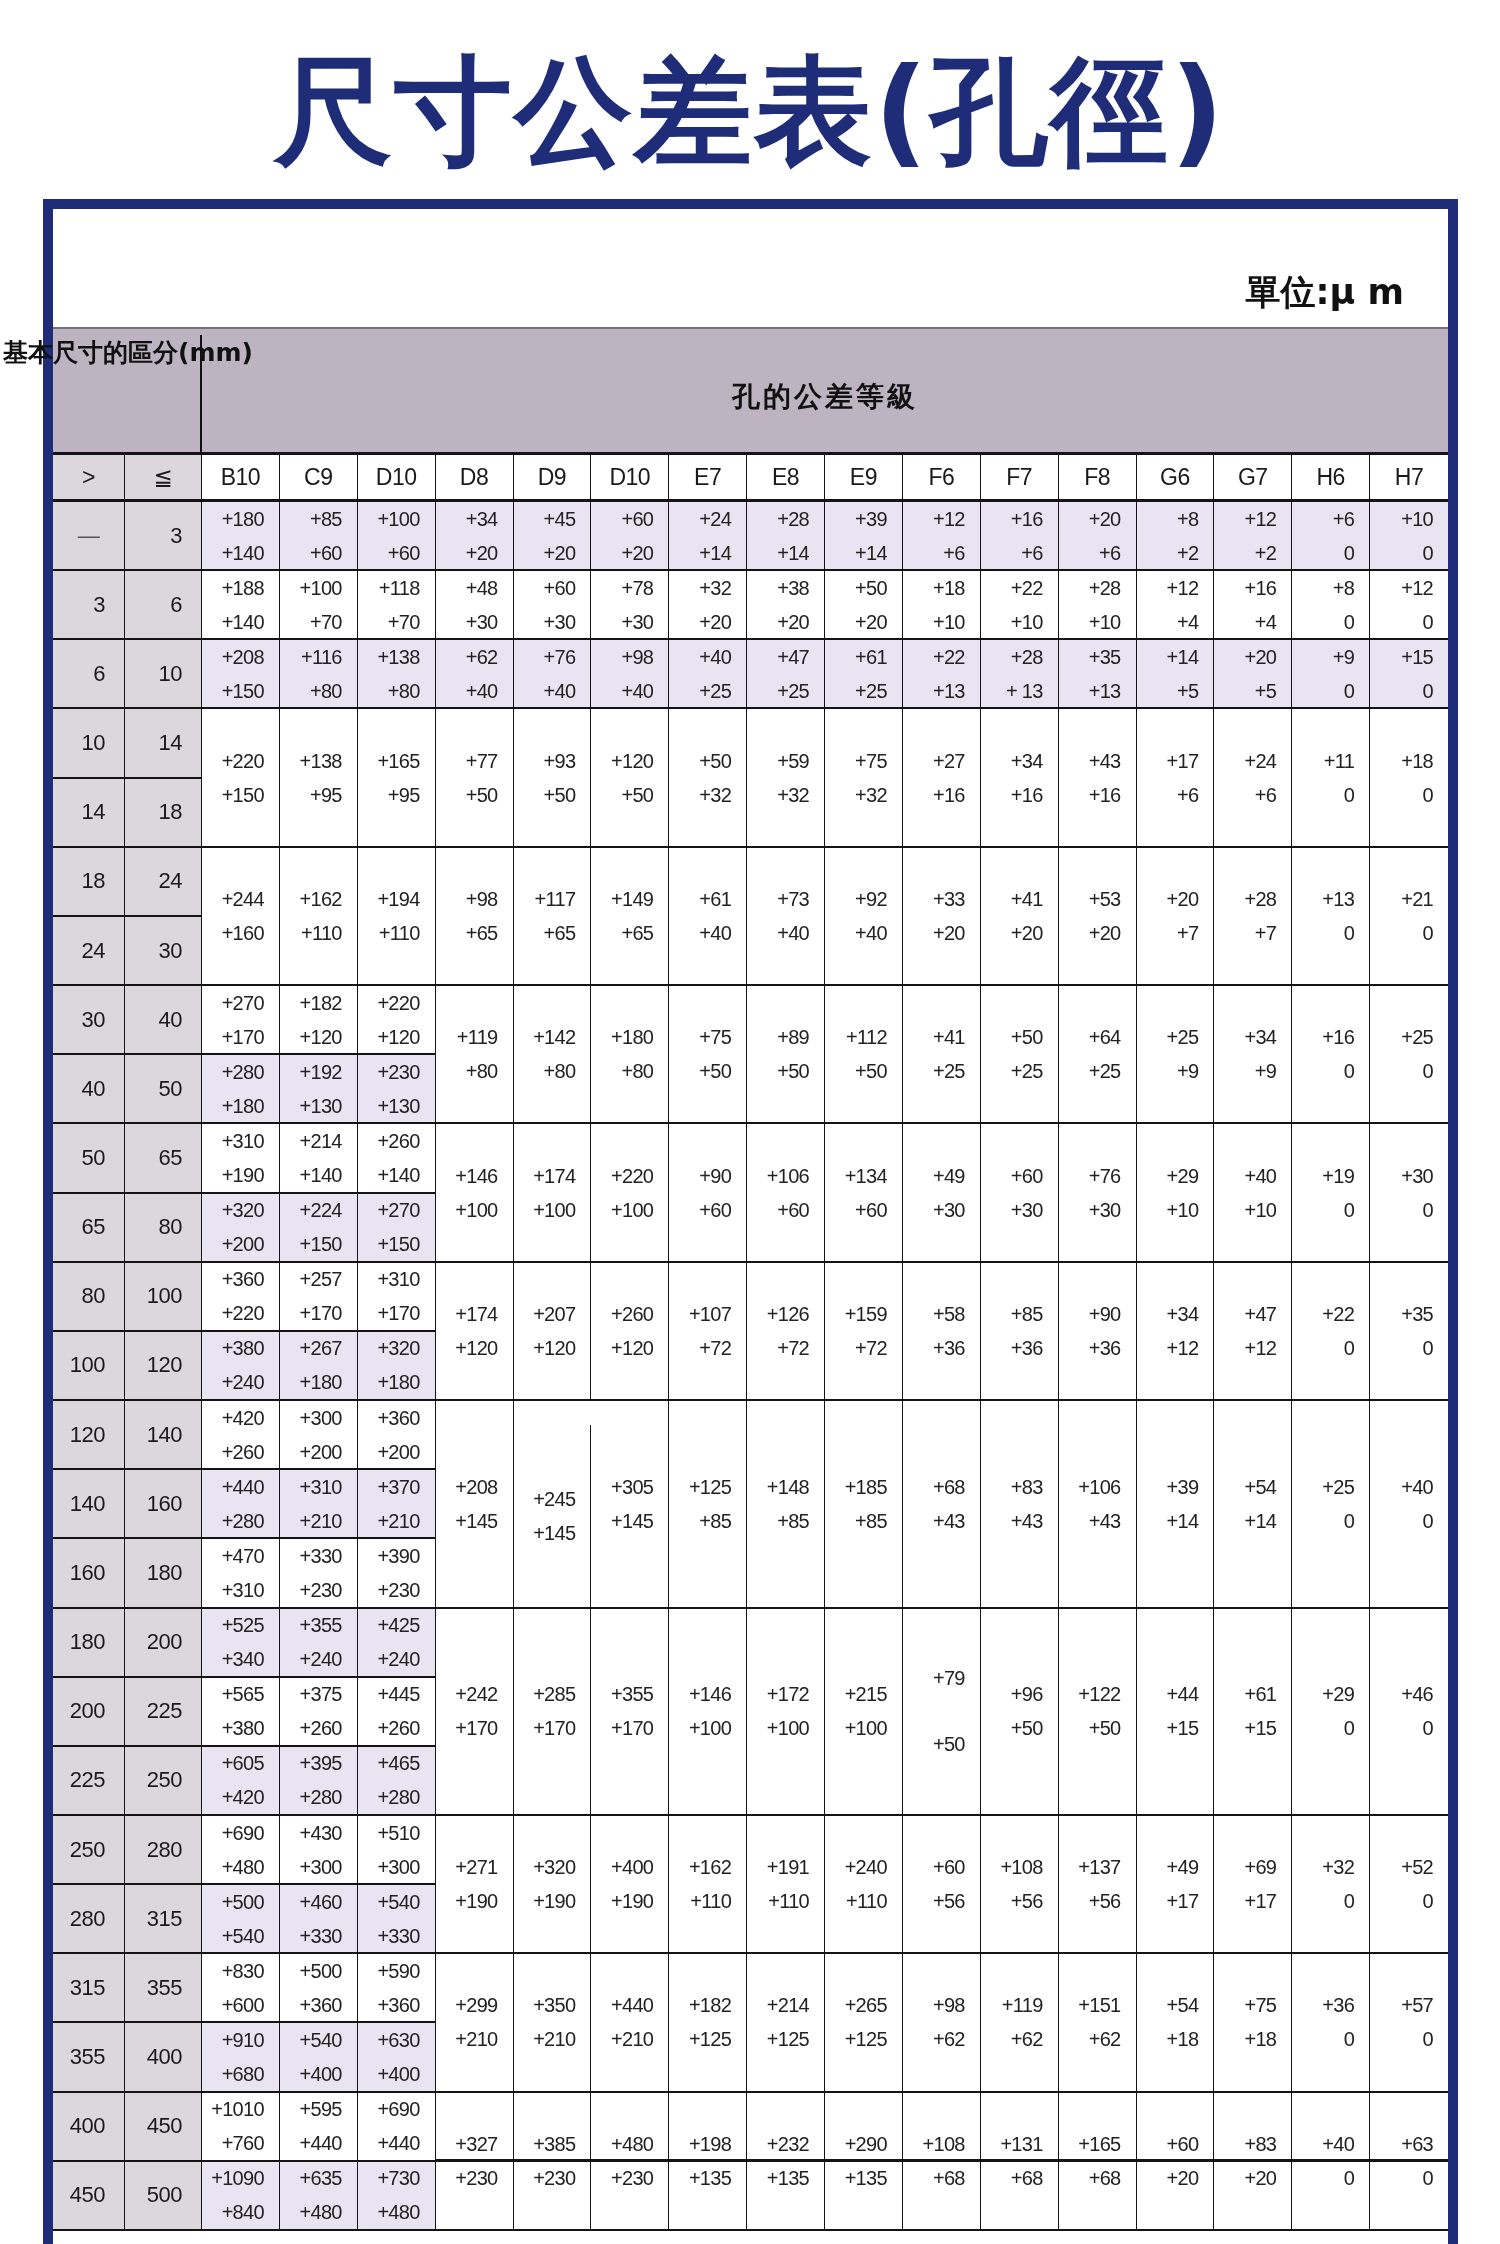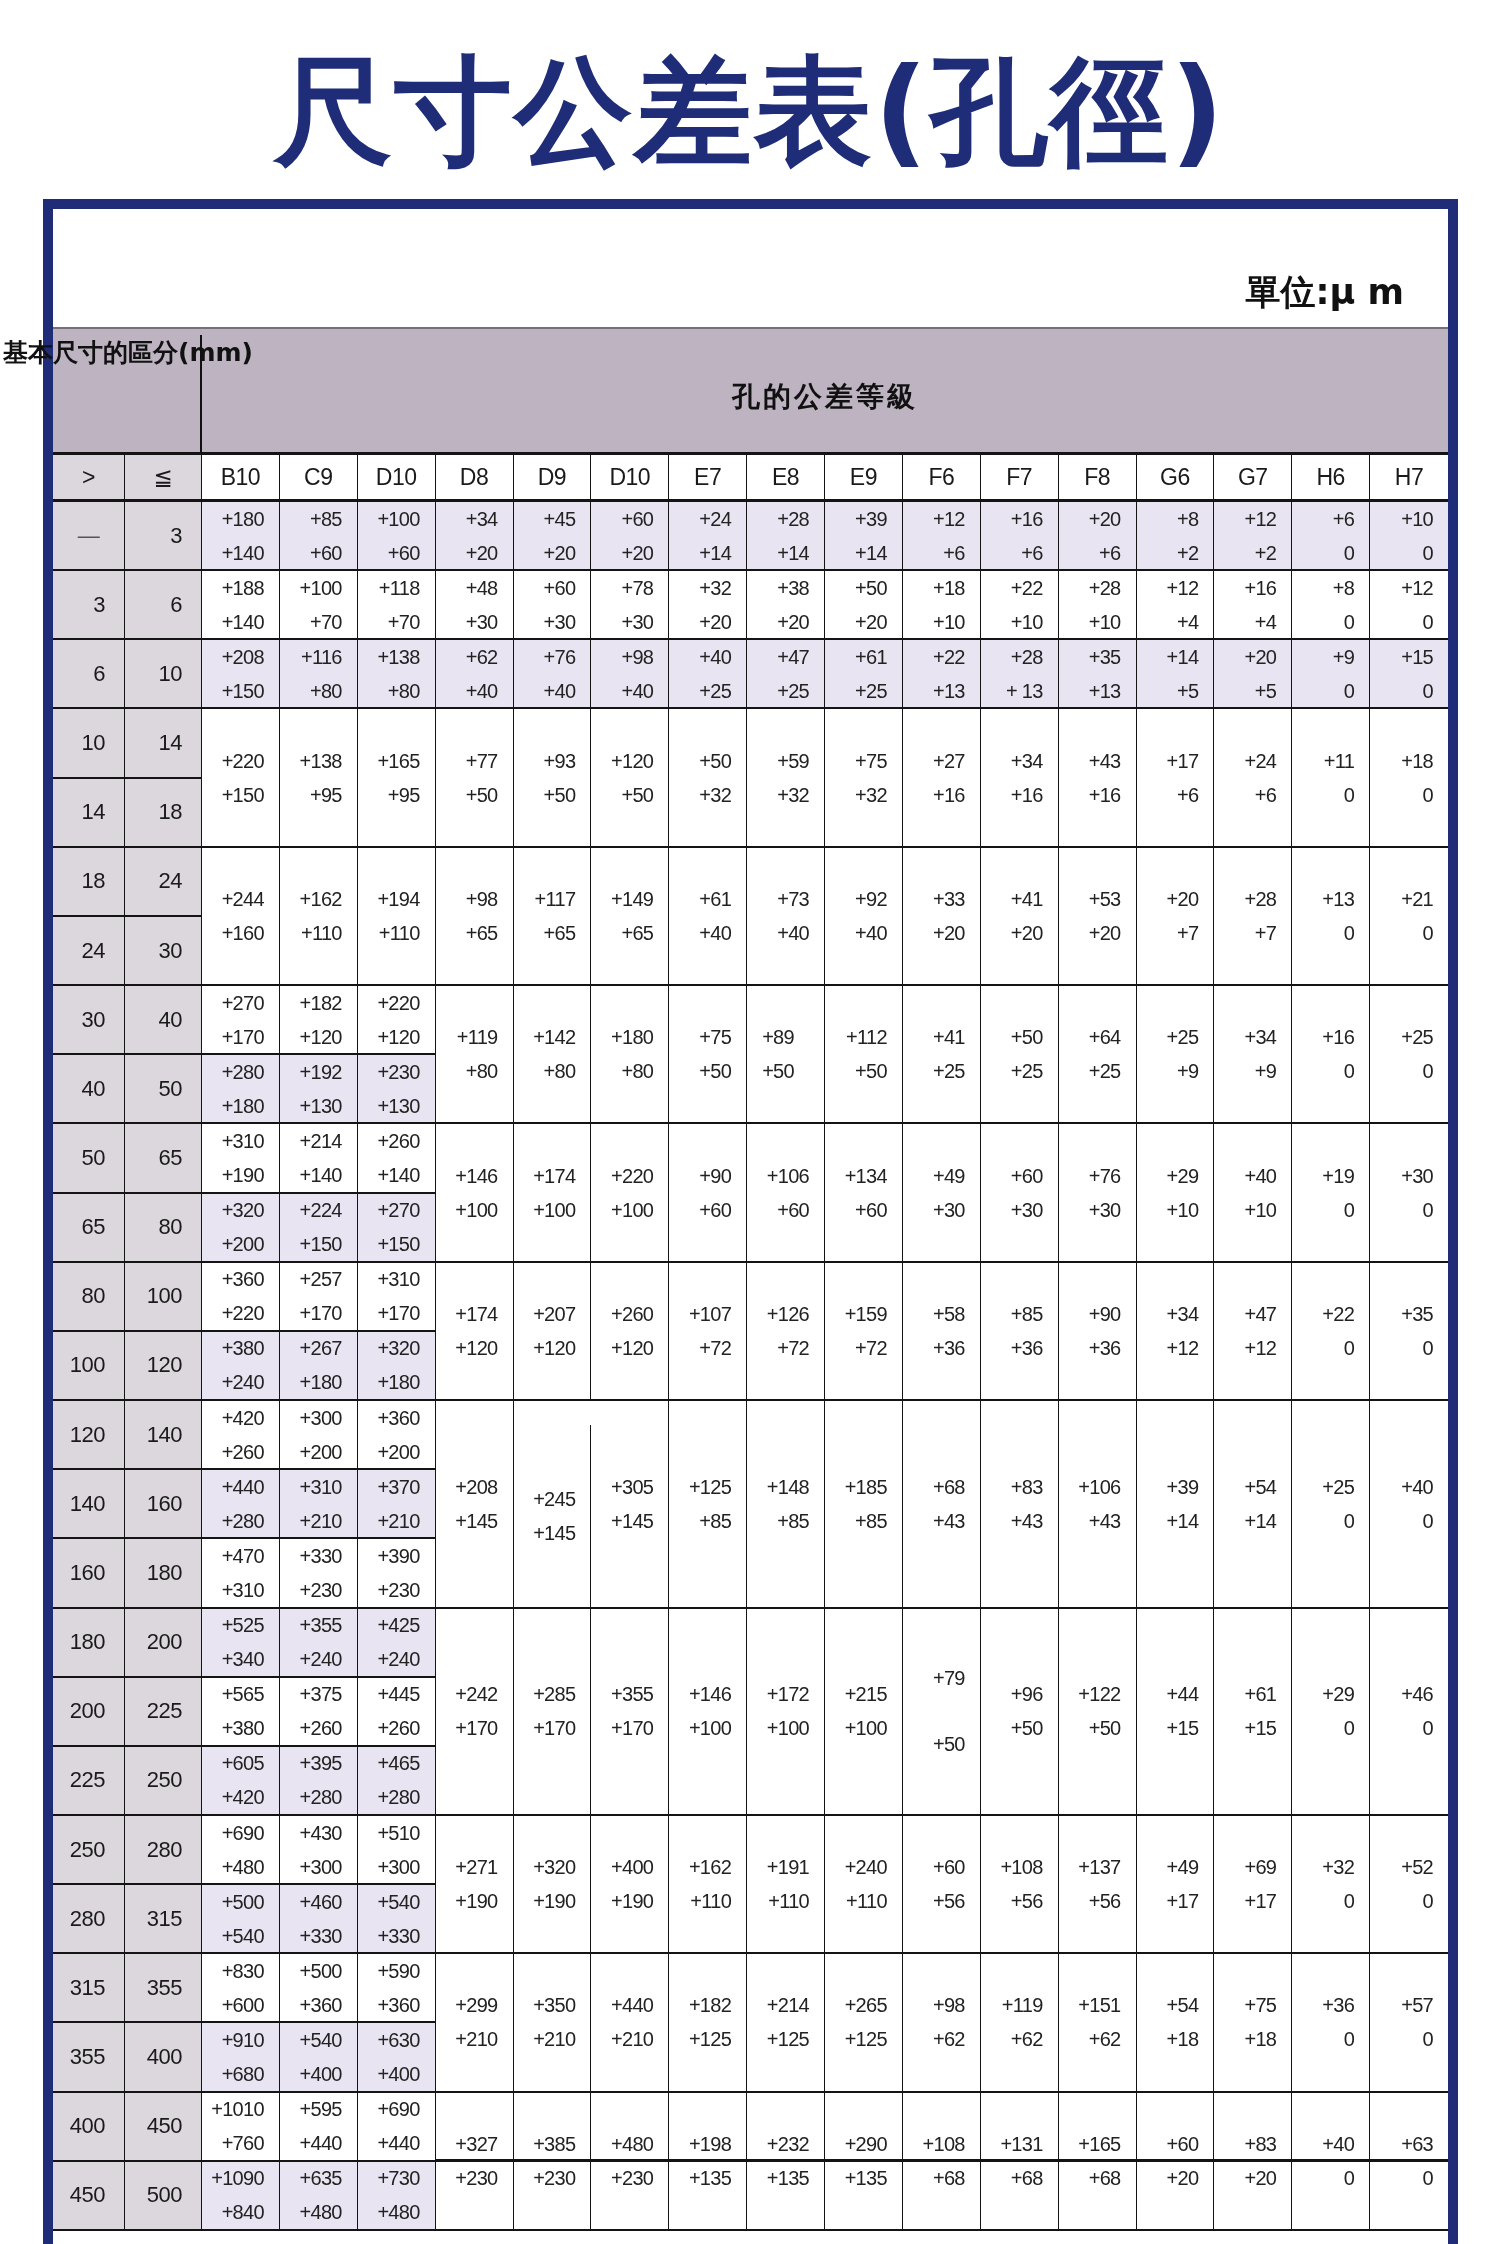--- a/index.html
+++ b/index.html
@@ -491,21 +491,21 @@
         <span>+80</span>
       </div>
       <div class="cell val" style="grid-area: 9 / 8 / span 2 / span 1;">
         <span>+180</span>
         <span>+80</span>
       </div>
       <div class="cell val" style="grid-area: 9 / 9 / span 2 / span 1;">
         <span>+75</span>
         <span>+50</span>
       </div>
-      <div class="cell val" style="grid-area: 9 / 10 / span 2 / span 1; align-items: center;">
+      <div class="cell val" style="grid-area: 9 / 10 / span 2 / span 1;">
         <span>+89</span>
         <span>+50</span>
       </div>
       <div class="cell val" style="grid-area: 9 / 11 / span 2 / span 1;">
         <span>+112</span>
         <span>+50</span>
       </div>
       <div class="cell val" style="grid-area: 9 / 12 / span 2 / span 1;">
         <span>+41</span>
         <span>+25</span>

